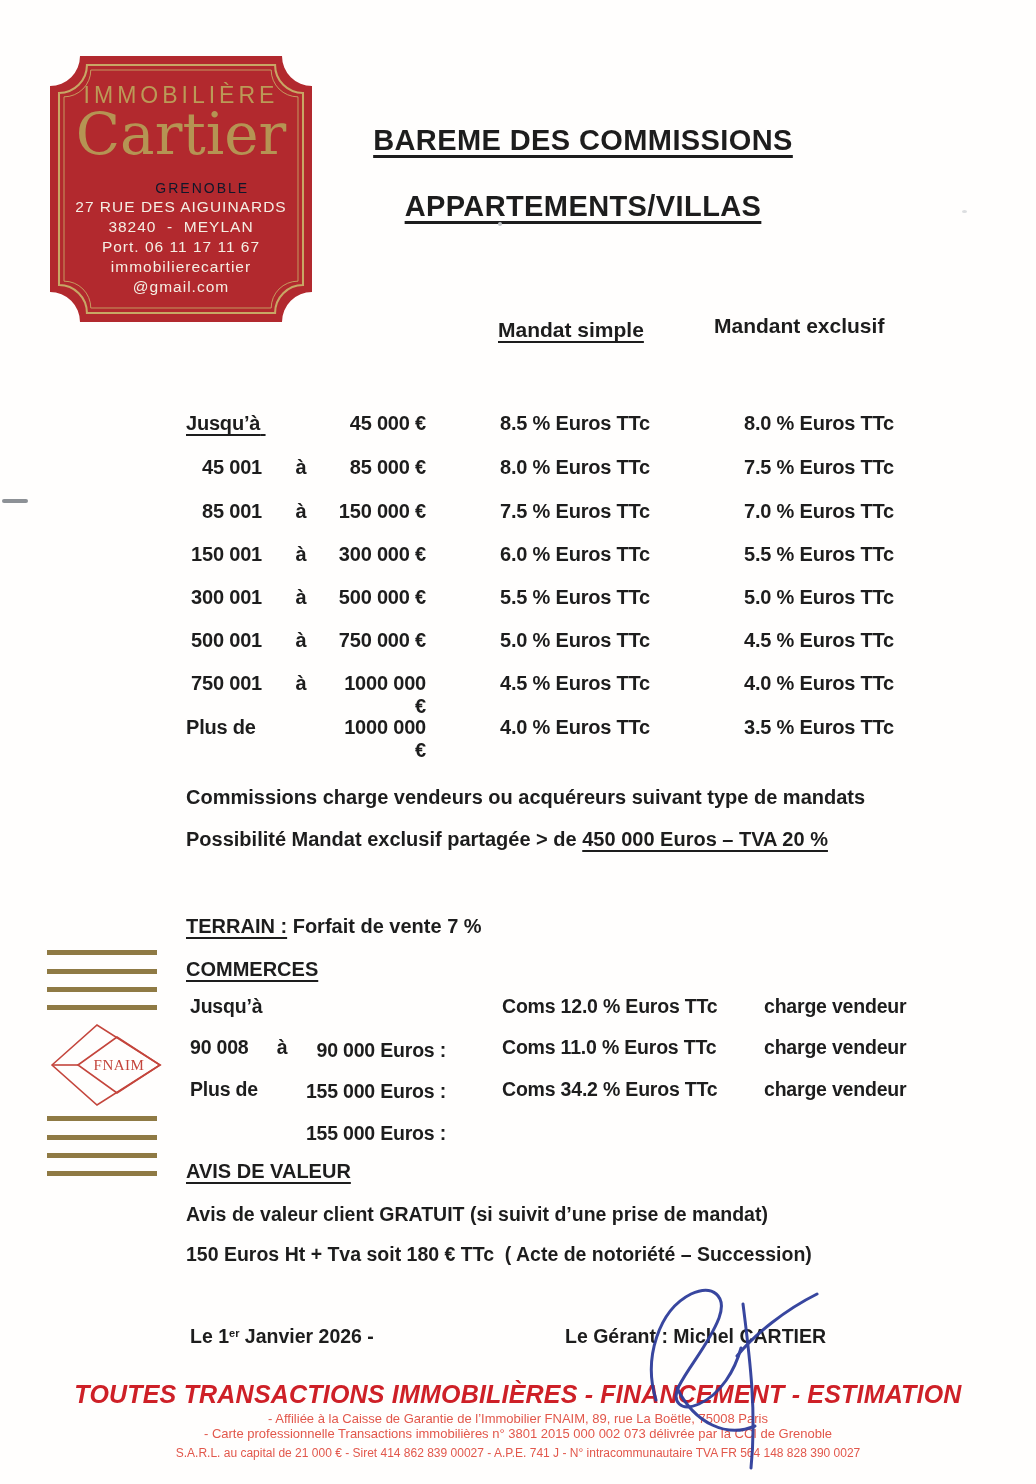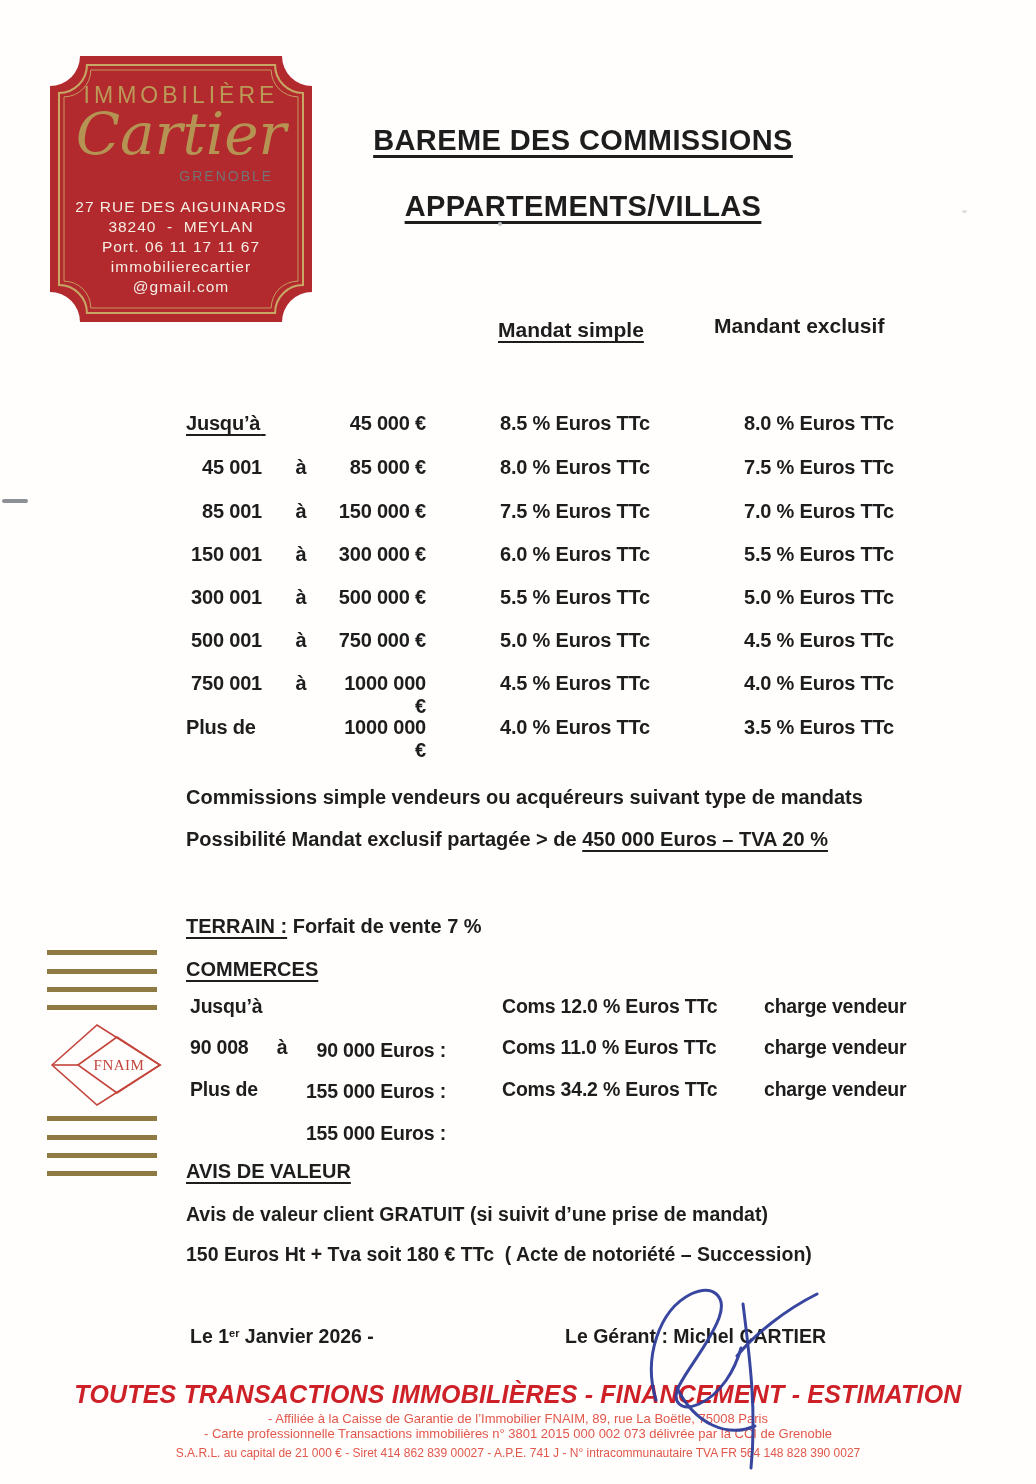--- a/index.html
+++ b/index.html
@@ -10,24 +10,24 @@
   }
   .abs{position:absolute;}
   .t{white-space:pre-wrap;}
 
   
   .plaque{left:50px;top:56px;width:262px;height:266px;}
   .plaque svg{position:absolute;left:0;top:0;}
   .plaque .brand-top{left:0;top:26px;width:100%;text-align:center;
     font-size:23px;letter-spacing:4px;color:#bb9a57;font-weight:400;}
   .plaque .brand-script{left:0;top:44px;width:100%;text-align:center;
-    font-family:"DejaVu Serif",serif;font-style:italic;font-size:58px;
+    font-family:"DejaVu Serif",serif;font-size:58px;
     color:#b59453;font-weight:400;}
-  .plaque .brand-city{left:0;top:112px;width:76%;text-align:right;
-    font-size:14px;letter-spacing:2px;color:#737373;padding-left:24px;}
+  .plaque .brand-city{left:0;top:124px;width:76%;text-align:right;
+    font-size:14px;letter-spacing:2px;color:#0f172a;}
   .plaque .addr{left:0;top:141px;width:100%;text-align:center;
     font-size:15.5px;line-height:20px;letter-spacing:1px;color:#f4eee3;}
 
   
   .title-line{left:318px;width:530px;text-align:center;font-size:29px;
     font-weight:700;letter-spacing:.4px;
     text-decoration:underline;text-decoration-thickness:2.5px;text-underline-offset:5px;}
   .title1{top:124px;}
   .title2{top:190px;}
 
@@ -178,21 +178,21 @@
     </div>
     <div class="rate-row" style="top:304px">
       <span class="cell c-from t">Plus de</span>
       <span class="cell c-link t"></span>
       <span class="cell c-to t">1000 000 €</span>
       <span class="cell c-simple t">4.0 % Euros TTc</span>
       <span class="cell c-excl t">3.5 % Euros TTc</span>
     </div>
   </div>
 
-  <div class="abs note note1 t">Commissions simple vendeurs ou acquéreurs suivant type de mandats</div>
+  <div class="abs note note1 t">Commissions charge vendeurs ou acquéreurs suivant type de mandats</div>
   <div class="abs note note2">
     <span class="t">Possibilité Mandat exclusif partagée &gt; de </span><span class="u2 t">450 000 Euros – TVA 20 %</span>
   </div>
 
   <div class="abs sec-head terrain">
     <span class="u2 t">TERRAIN :</span><span class="t"> Forfait de vente 7 %</span>
   </div>
 
   <div class="abs sec-head commerces-head u2 t">COMMERCES</div>
   <div class="abs ctable">

